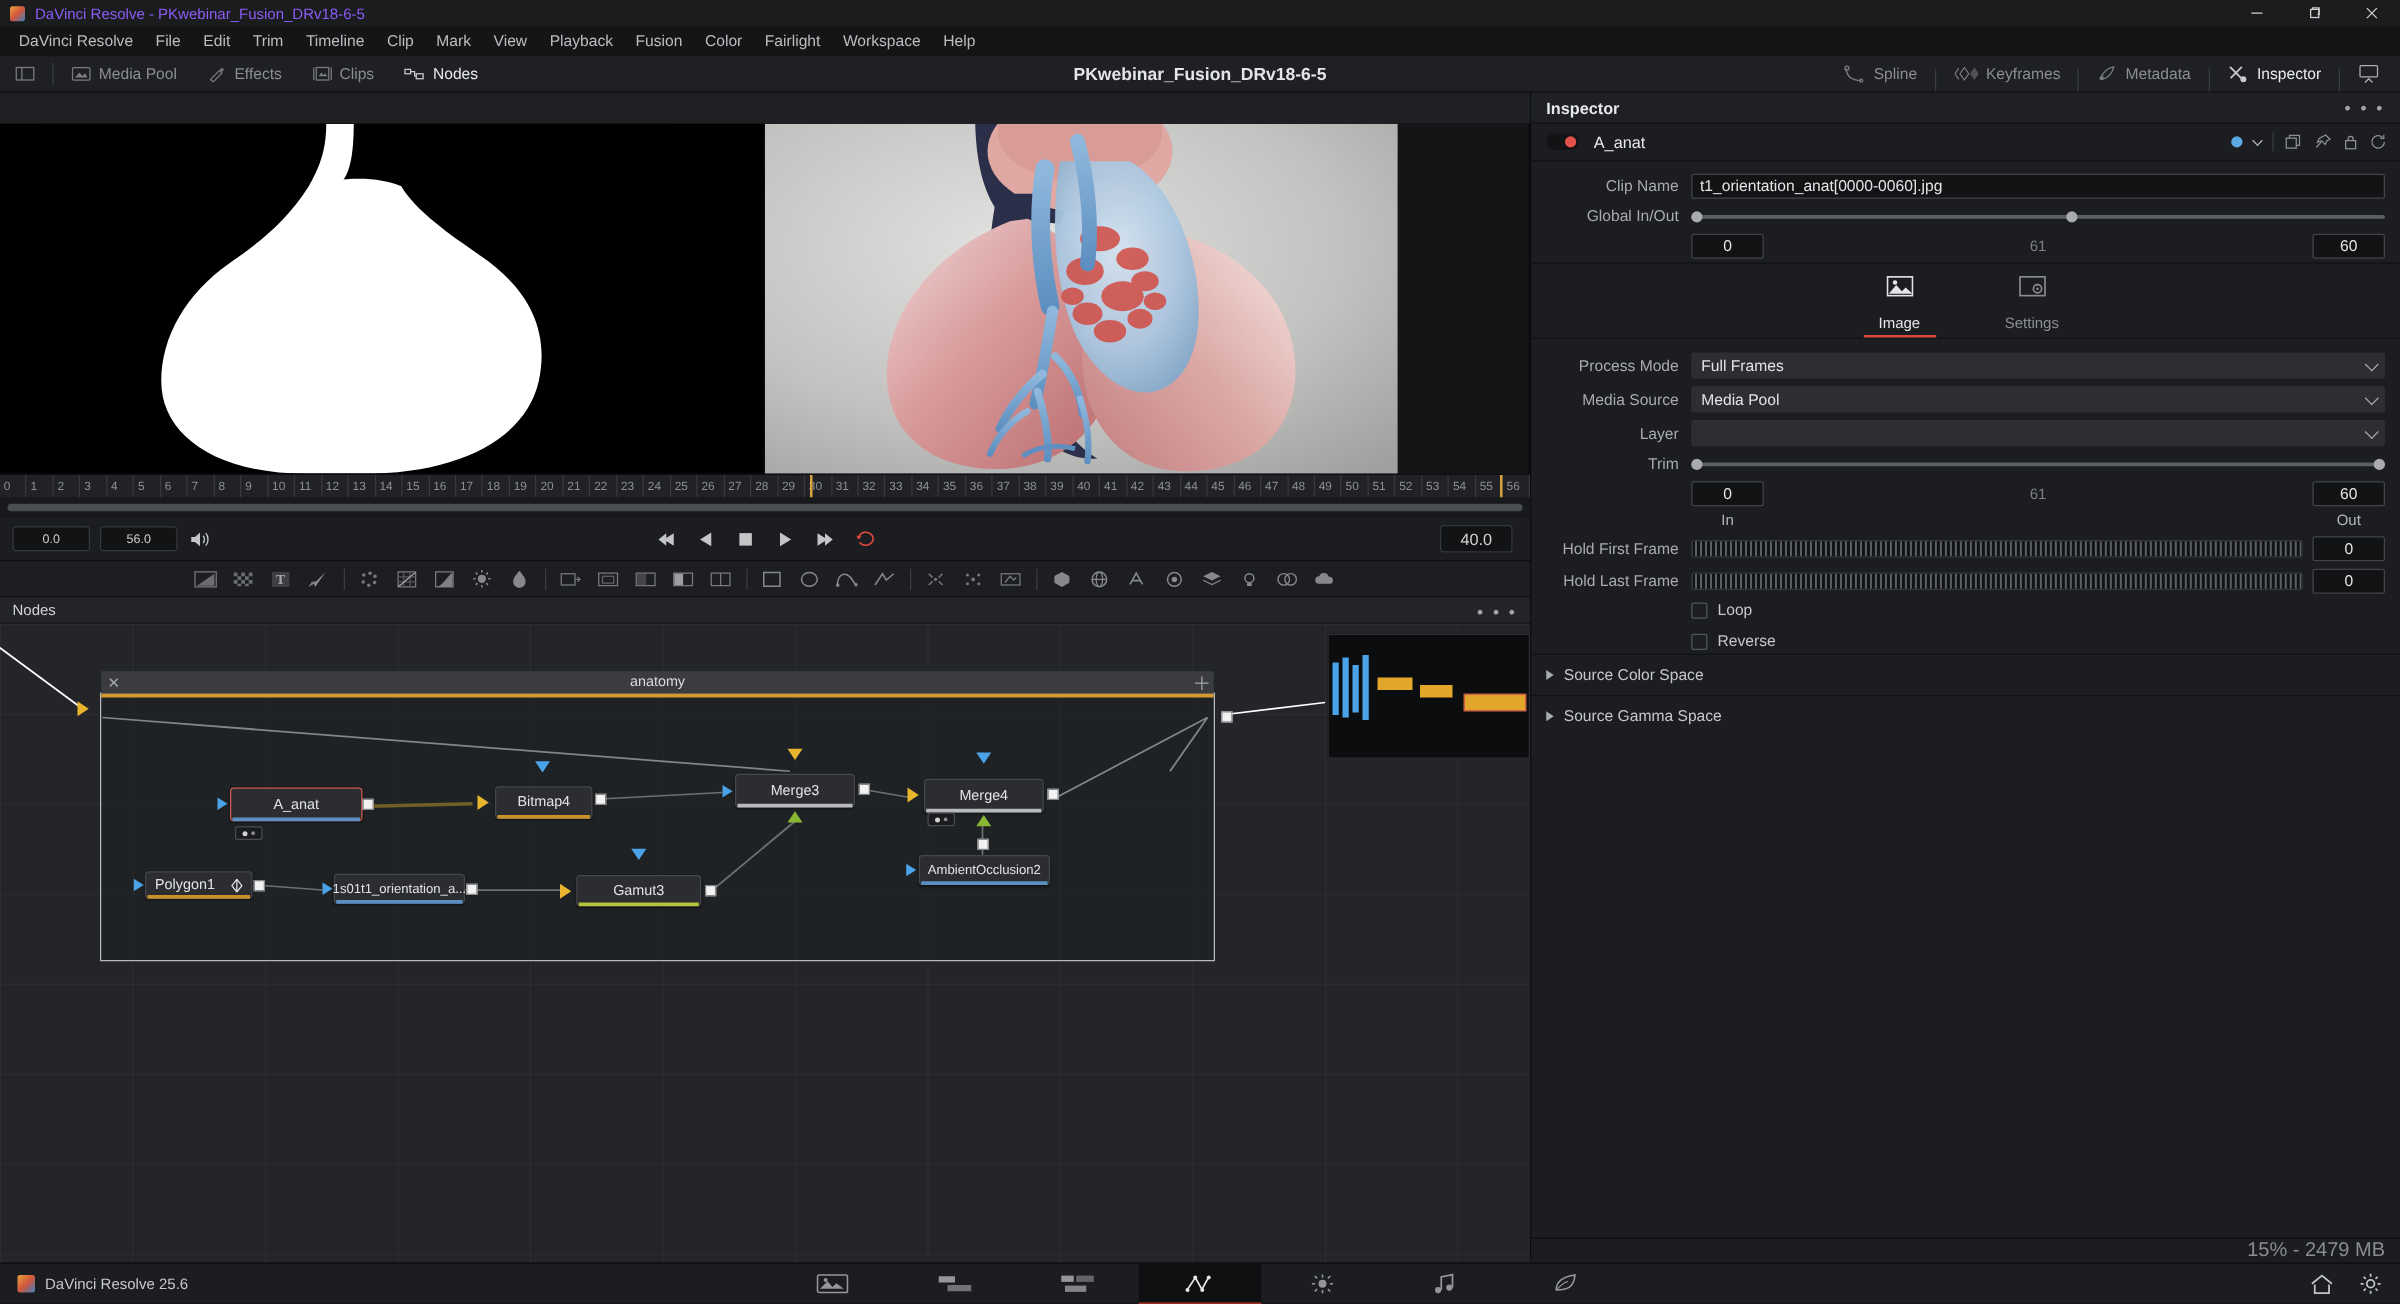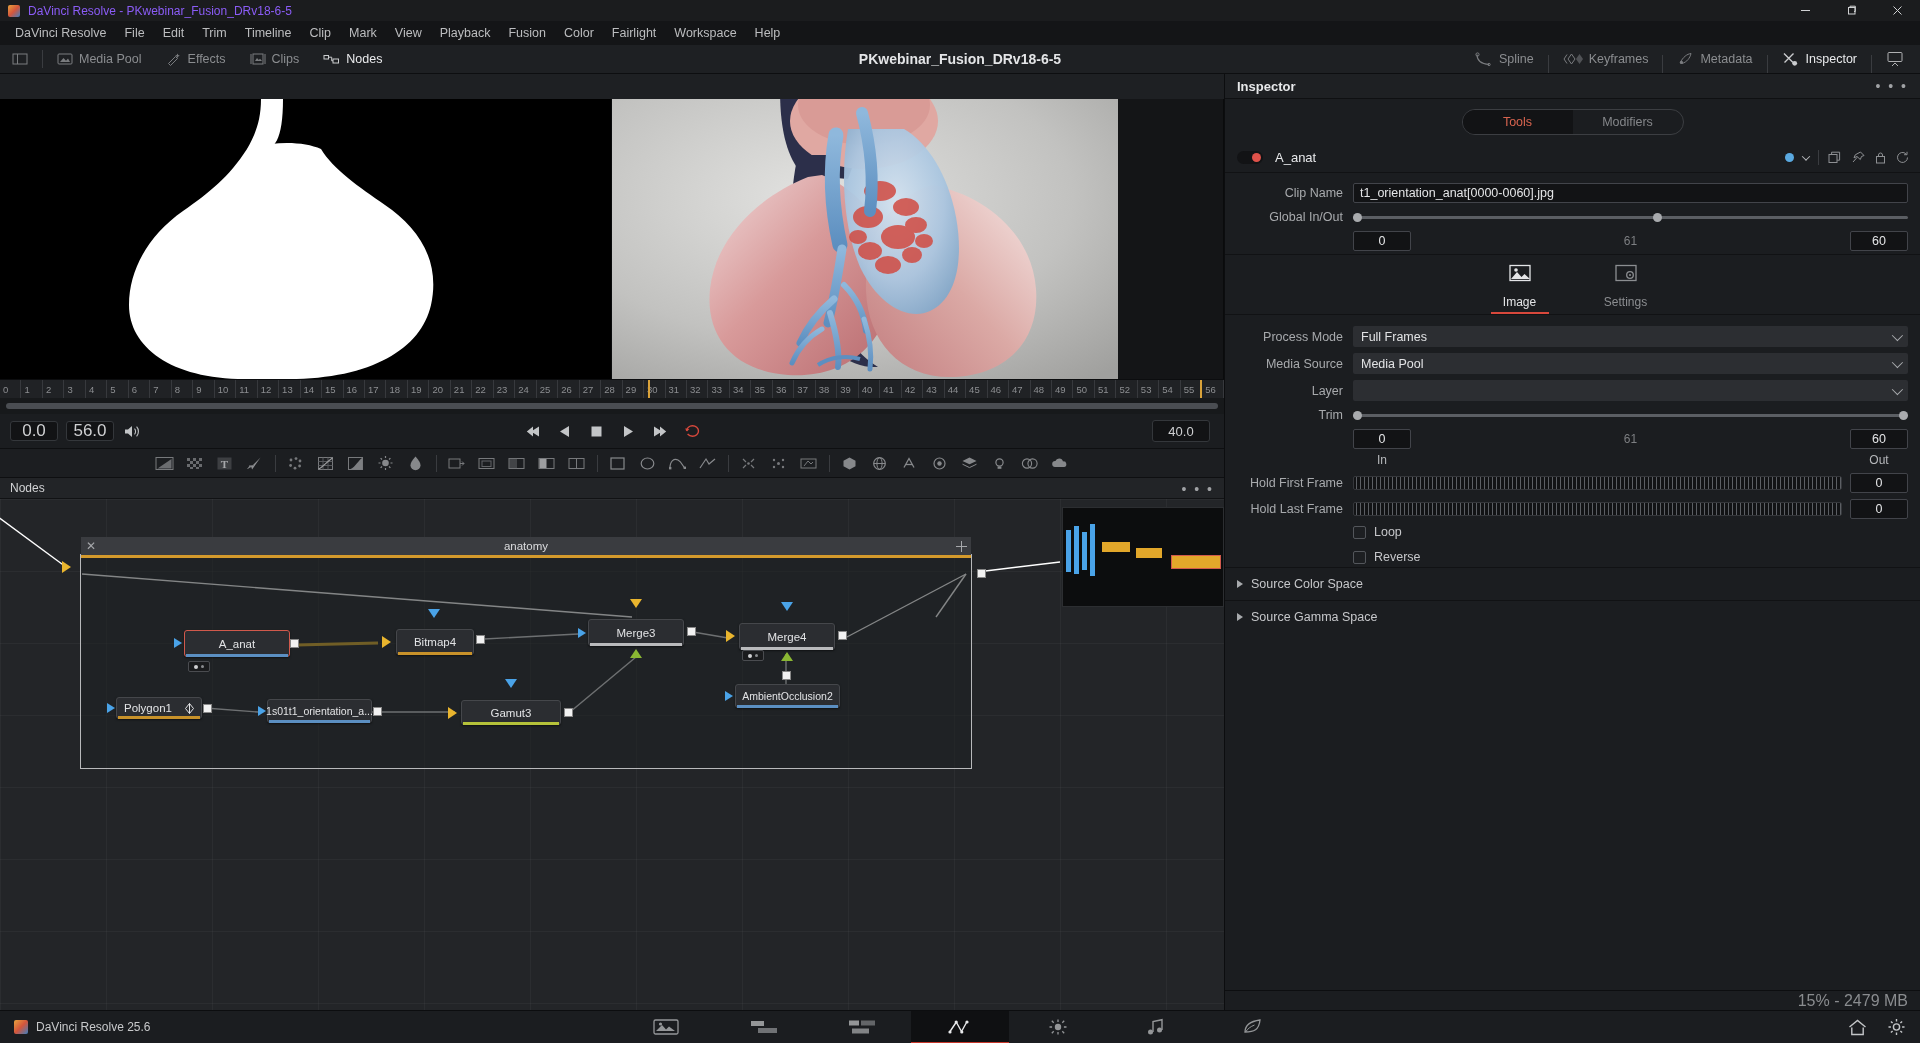--- a/index.html
+++ b/index.html
@@ -90,22 +90,22 @@
           line-height:19px; position:relative; }
   .playhead { position:absolute; top:0; bottom:0; width:2px; background:#d9a23a; }
 
   .scrollrow { height:16px; flex:0 0 16px; background:#17191b; display:flex; align-items:center; padding:0 6px; }
   .scrollbar { flex:1; height:6px; border-radius:3px; background:#4a4d52; }
 
   
   .transport { height:34px; flex:0 0 34px; background:#1b1d20; display:flex; align-items:center;
                position:relative; padding:0 10px; }
   .tnum {
-    width:48px; height:20px; background:#121315; border:1px solid #34373b; border-radius:3px;
-    display:flex; align-items:center; justify-content:center; font-size:17px; color:#cfd0d2;
+    width:62px; height:20px; background:#121315; border:1px solid #34373b; border-radius:3px;
+    display:flex; align-items:center; justify-content:center; font-size:10px; color:#cfd0d2;
   }
   .tcenter { position:absolute; left:0; right:0; display:flex; align-items:center; justify-content:center; gap:12px; }
   .tbtn { width:20px; height:20px; display:flex; align-items:center; justify-content:center; color:#c3c5c7; }
   .tright { position:absolute; right:14px; }
   .tnum.big { width:58px; height:22px; font-size:13px; }
 
   
   .toolstrip { height:30px; flex:0 0 30px; background:#1c1e21; display:flex; align-items:center;
                justify-content:center; gap:0px; border-top:1px solid #0e0f11; border-bottom:1px solid #0e0f11; }
   .tool { width:30px; height:26px; display:flex; align-items:center; justify-content:center; opacity:.72; }
@@ -1068,26 +1068,20 @@
       </div>
     </div>
 
     <div class="rightcol">
       <div class="insp-header">
         <span class="t">Inspector</span>
         <span class="insp-dots">• • •</span>
       </div>
 
       <div class="insp-body">
-        <div class="tools-mods">
-          <div class="tmwrap">
-            <div class="tmbtn active">Tools</div>
-            <div class="tmbtn">Modifiers</div>
-          </div>
-        </div>
 
         <div class="node-row">
           <div class="toggle">
               <i></i>
             </div>
           <span class="node-name">A_anat</span>
           <div class="node-row-right">
             <span class="bluedot"></span>
             <span class="minichev"></span>
             <span class="vdiv"></span>

